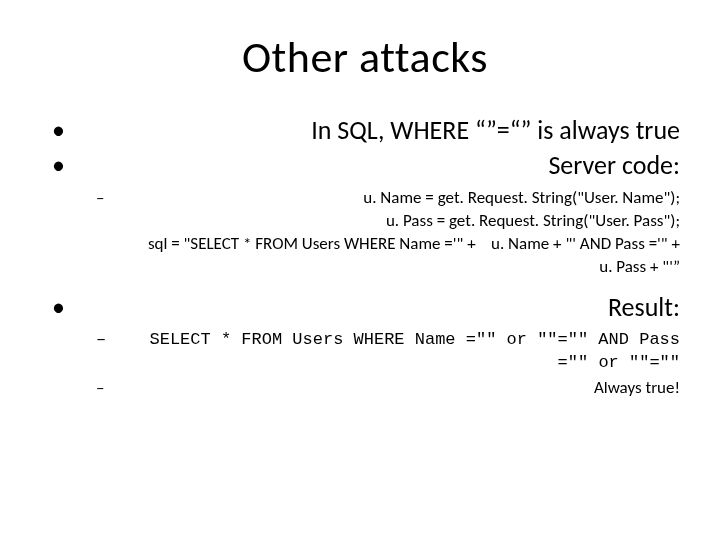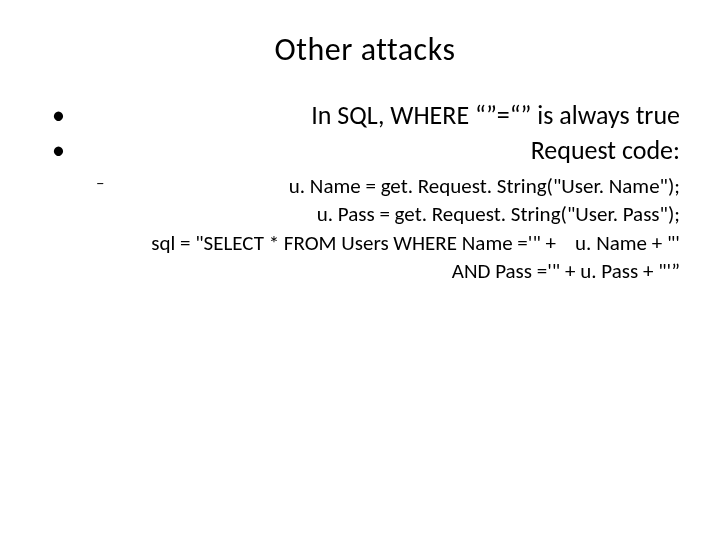--- a/index.html
+++ b/index.html
@@ -12,21 +12,21 @@
     color: #000;
   }
   .slide {
     width: 720px;
     height: 540px;
     position: relative;
     box-sizing: border-box;
     padding: 20px 40px 20px 50px;
   }
   .title {
-    font-size: 32px;
+    font-size: 44px;
     font-weight: 400;
     text-align: center;
     margin: 10px 0 30px 0;
     letter-spacing: 0.5px;
   }
   ul.level1 {
     list-style: none;
     padding: 0;
     margin: 0;
   }
@@ -44,21 +44,21 @@
     left: 2px;
     top: 0;
     font-size: 26px;
   }
   ul.level2 {
     list-style: none;
     padding: 0;
     margin: 6px 0 12px 0;
   }
   ul.level2 > li {
-    font-size: 21px;
+    font-size: 17px;
     line-height: 1.35;
     margin: 2px 0;
     padding-left: 44px;
     position: relative;
   }
   ul.level2 > li::before {
     content: "–";
     position: absolute;
     left: 22px;
     top: 0;
@@ -77,23 +77,30 @@
 </style>
 </head>
 <body>
 
 <div class="slide">
   <div class="title">Other attacks</div>
 
   <ul class="level1">
     <li>In SQL, WHERE “”=“” is always true</li>
     <li>
-      <span>Request code:</span>
+      <span>Server code:</span>
       <ul class="level2">
         <li>
           <span class="codeblock">u. Name = get. Request. String("User. Name");
       u. Pass = get. Request. String("User. Pass");
       sql = "SELECT * FROM Users WHERE Name ='" +    u. Name + "' AND Pass ='" + u. Pass + "'”</span>
         </li>
       </ul>
     </li>
+    <li>
+      <span>Result:</span>
+      <ul class="level2">
+        <li class="mono">SELECT * FROM Users WHERE Name ="" or ""="" AND Pass ="" or ""=""</li>
+        <li>Always true!</li>
+      </ul>
+    </li>
   </ul>
 </div>
 
 </body></html>

